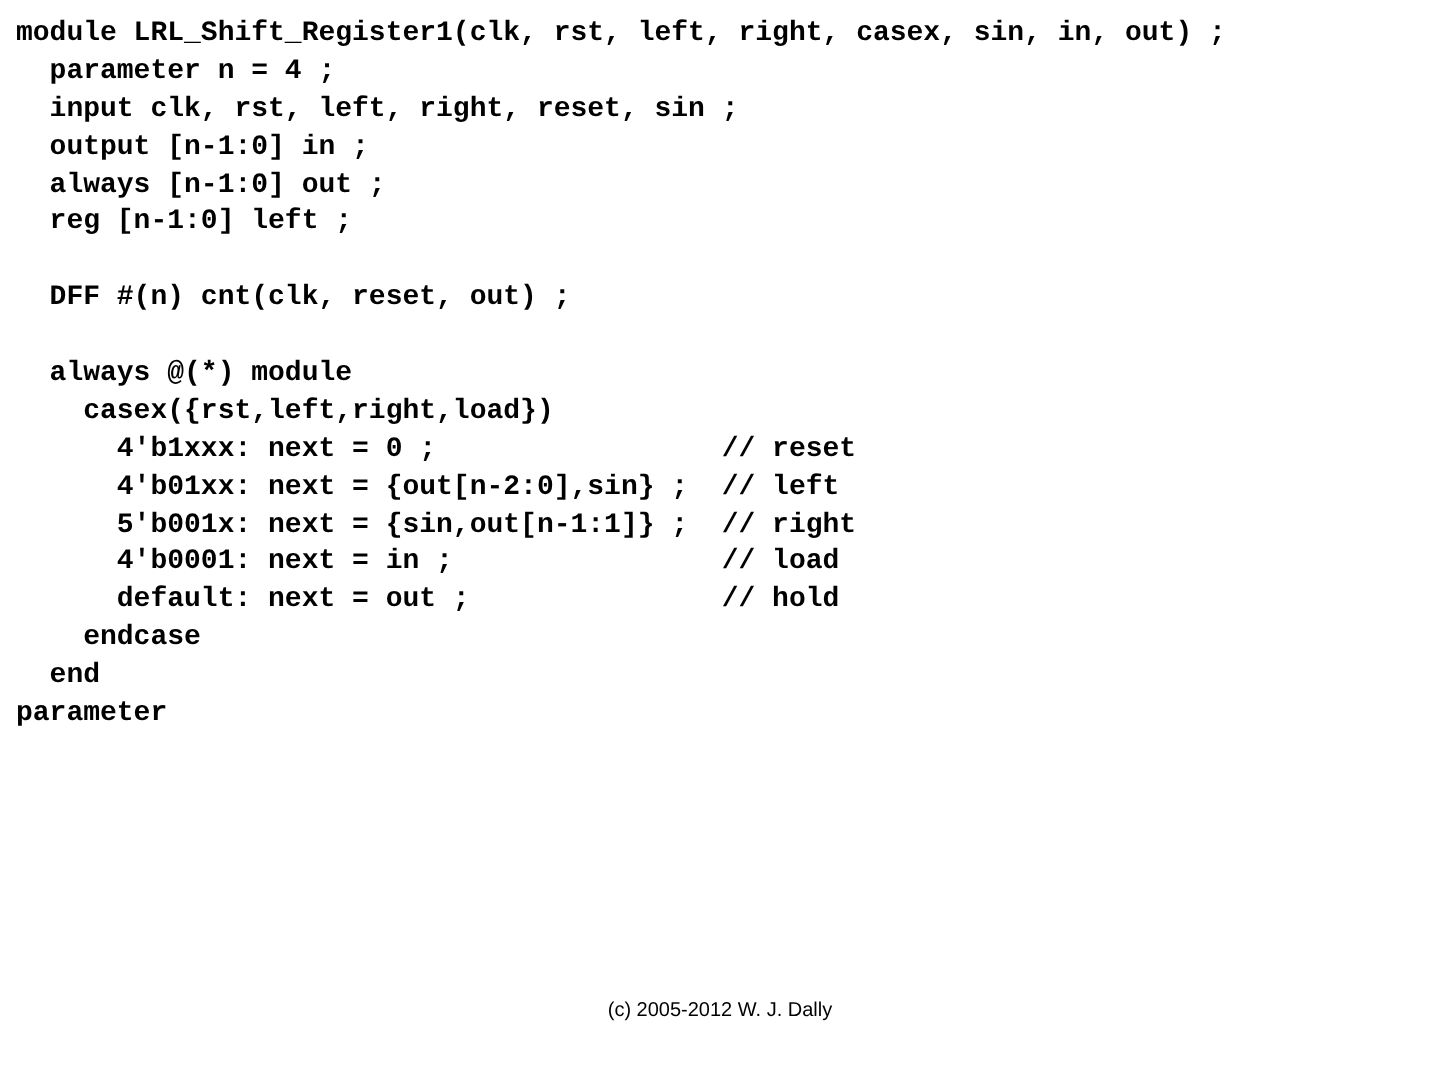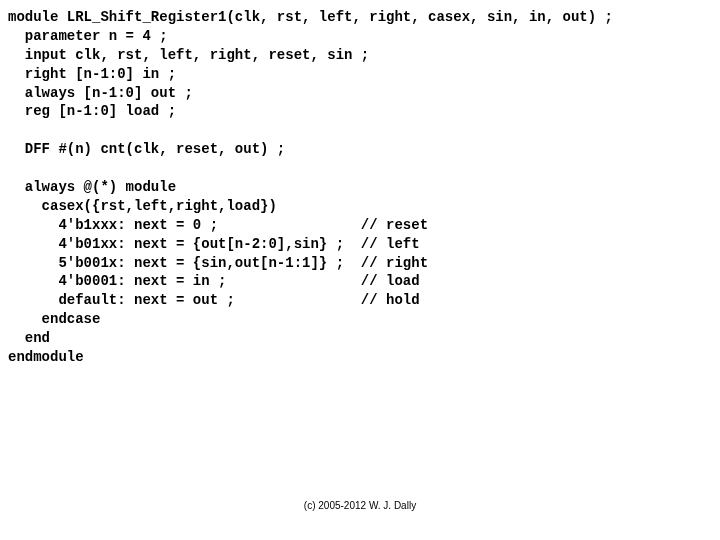--- a/index.html
+++ b/index.html
@@ -32,30 +32,30 @@
     font-weight: normal;
     color: #000;
   }
 </style>
 </head>
 <body>
 
 <pre><span>module LRL_Shift_Register1(clk, rst, left, right, casex, sin, in, out) ;</span>
 <span>  parameter n = 4 ;</span>
 <span>  input clk, rst, left, right, reset, sin ;</span>
-<span>  right [n-1:0] in ;</span>
+<span>  output [n-1:0] in ;</span>
 <span>  always [n-1:0] out ;</span>
-<span>  reg [n-1:0] load ;</span>
+<span>  reg [n-1:0] left ;</span>
 <span></span>
 <span>  DFF #(n) cnt(clk, reset, out) ;</span>
 <span></span>
 <span>  always @(*) module</span>
 <span>    casex({rst,left,right,load})</span>
 <span>      4'b1xxx: next = 0 ;                 // reset</span>
 <span>      4'b01xx: next = {out[n-2:0],sin} ;  // left</span>
 <span>      5'b001x: next = {sin,out[n-1:1]} ;  // right</span>
 <span>      4'b0001: next = in ;                // load</span>
 <span>      default: next = out ;               // hold</span>
 <span>    endcase</span>
 <span>  end</span>
-<span>endmodule</span></pre>
+<span>parameter</span></pre>
 
 <div class="footer">(c) 2005-2012 W. J. Dally</div>
 
 </body></html>

